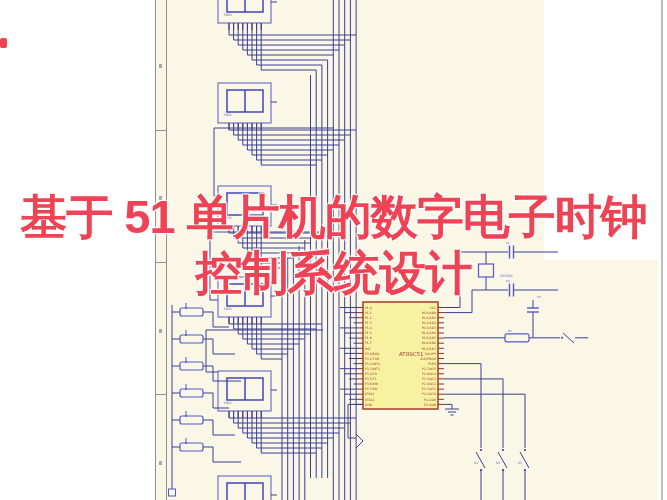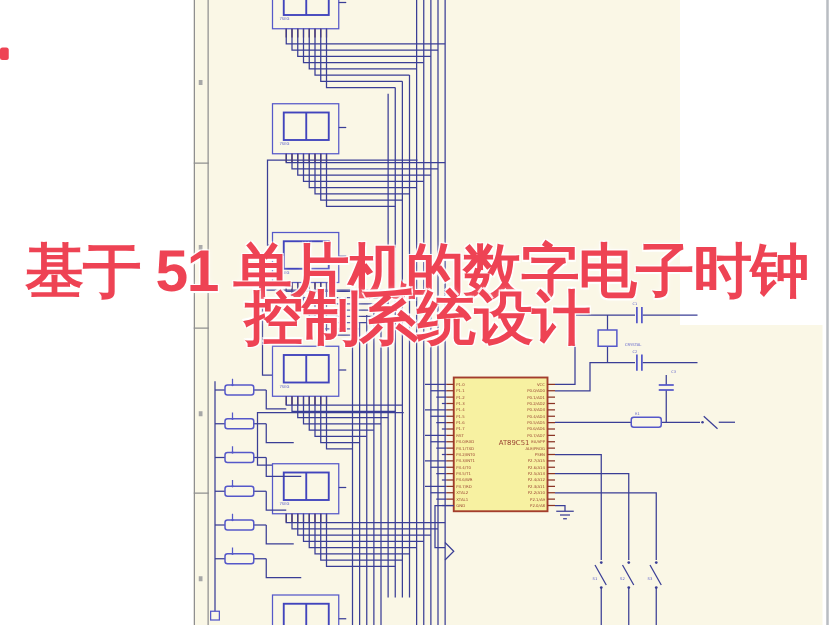--- a/index.html
+++ b/index.html
@@ -8,21 +8,21 @@
   .sheet{position:absolute;background:#faf7e6;}
   #sheet-a{left:155px;top:0;width:389px;height:500px;}
   #sheet-b{left:544px;top:260px;width:114px;height:240px;}
   svg.schem{position:absolute;left:0;top:0;}
   .title-overlay{position:absolute;left:0;top:0;width:667px;height:500px;pointer-events:none;}
   .title-line{position:absolute;width:667px;text-align:center;font-weight:900;
       font-size:47px;line-height:1.06;letter-spacing:-1px;color:#ee4354;
       text-shadow:-1px -1px 0 rgba(255,255,255,.85),1px -1px 0 rgba(255,255,255,.85),
                   -1px 1px 0 rgba(255,255,255,.85),1px 1px 0 rgba(255,255,255,.85),0 0 5px rgba(255,255,255,.6);}
   #title1{top:192px;}
-  #title2{top:229px;}
+  #title2{top:248px;}
   .speck{position:absolute;left:0;top:38px;width:7px;height:10px;background:#ee4354;border-radius:2px;}
   .right-border{position:absolute;left:661px;top:0;width:2px;height:500px;background:#b9bdc2;}
 </style>
 </head>
 <body>
 
 <div class="stage">
   <div id="sheet-a" class="sheet"></div>
   <div id="sheet-b" class="sheet"></div>
 

